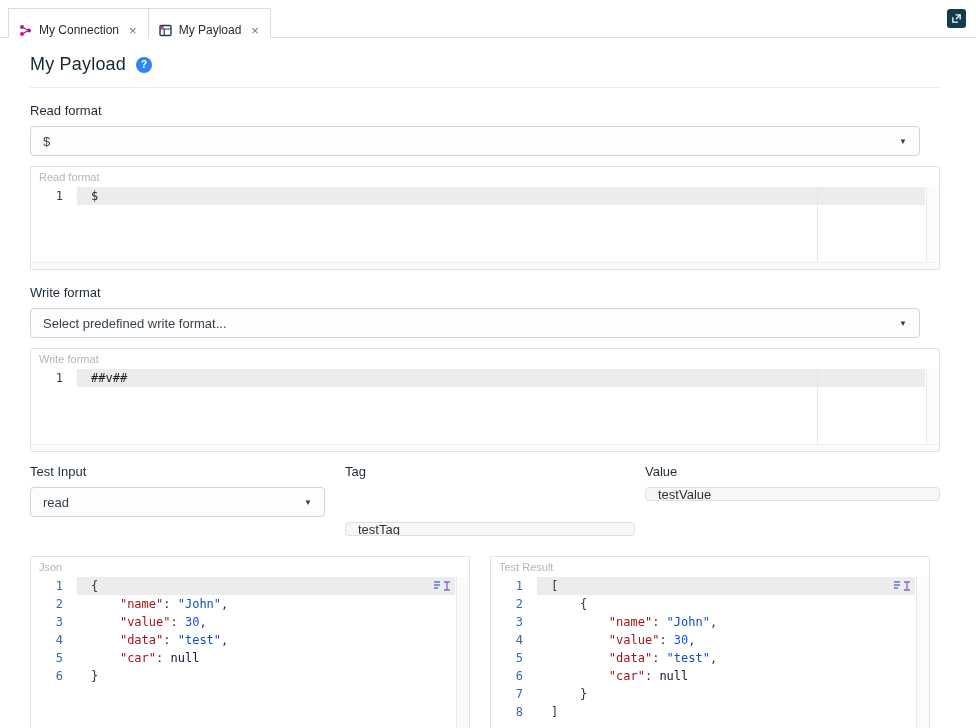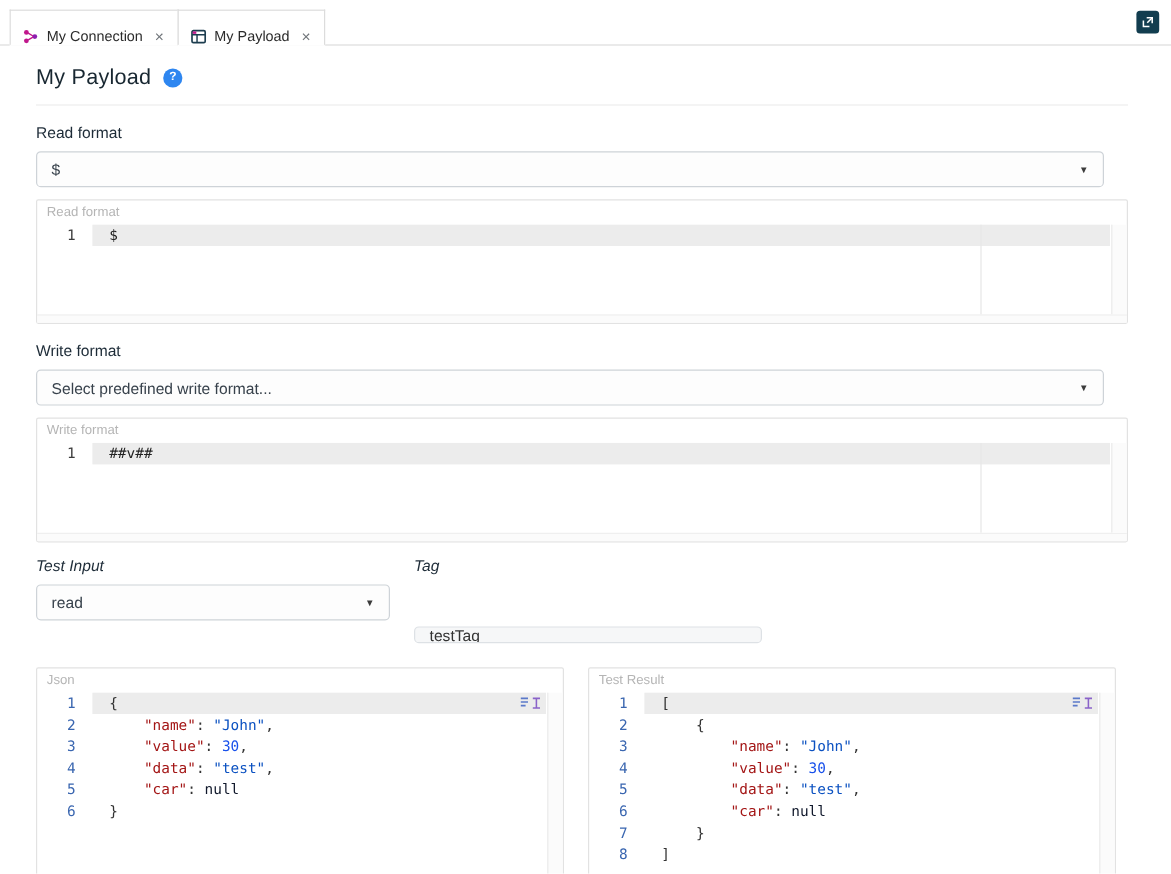--- a/index.html
+++ b/index.html
@@ -41,21 +41,21 @@
   }
   .page-title { font-size:18px; font-weight:500; color:#182731; letter-spacing:.2px; }
   .help-icon {
     width:16px; height:16px; border-radius:50%;
     background:#2e86f0; color:#fff; font-size:10px; font-weight:bold;
     display:flex; align-items:center; justify-content:center;
     margin-left:10px; cursor:pointer;
   }
 
   .field-label { margin-top:15px; font-size:13px; font-weight:500; color:#1e2c38; }
-  .test-col .field-label { margin-top:0;font-style:italic; }
+  .test-col .field-label { margin-top:0; }
 
   .select {
     margin-top:8px; height:30px;
     border:1px solid #ced3d8; border-radius:4px; background:#fdfdfd;
     display:flex; align-items:center; padding:0 12px;
     font-size:13px; color:#38424c; cursor:pointer;
   }
   .select .caret { margin-left:auto; font-size:8px; color:#3c3c3c; }
   .select.full { margin-right:20px; }
 
@@ -201,20 +201,22 @@
       <div class="select">
         <span>read</span>
         <span class="caret">▼</span>
       </div>
     </div>
     <div class="test-col test-col-2">
       <div class="field-label">Tag</div>
       <input class="input" value="testTag" style="">
     </div>
     <div class="test-col test-col-3">
+      <div class="field-label">Value</div>
+      <input class="input" value="testValue" style="">
     </div>
   </div>
 
   <div class="bottom-row">
     <div class="editor ed-json ed-json-left">
       <div class="ed-label">Json</div>
       <div class="ed-body">
         <div class="ed-lines">
             <div class="ed-row active">
               <div class="ed-num">1</div>

